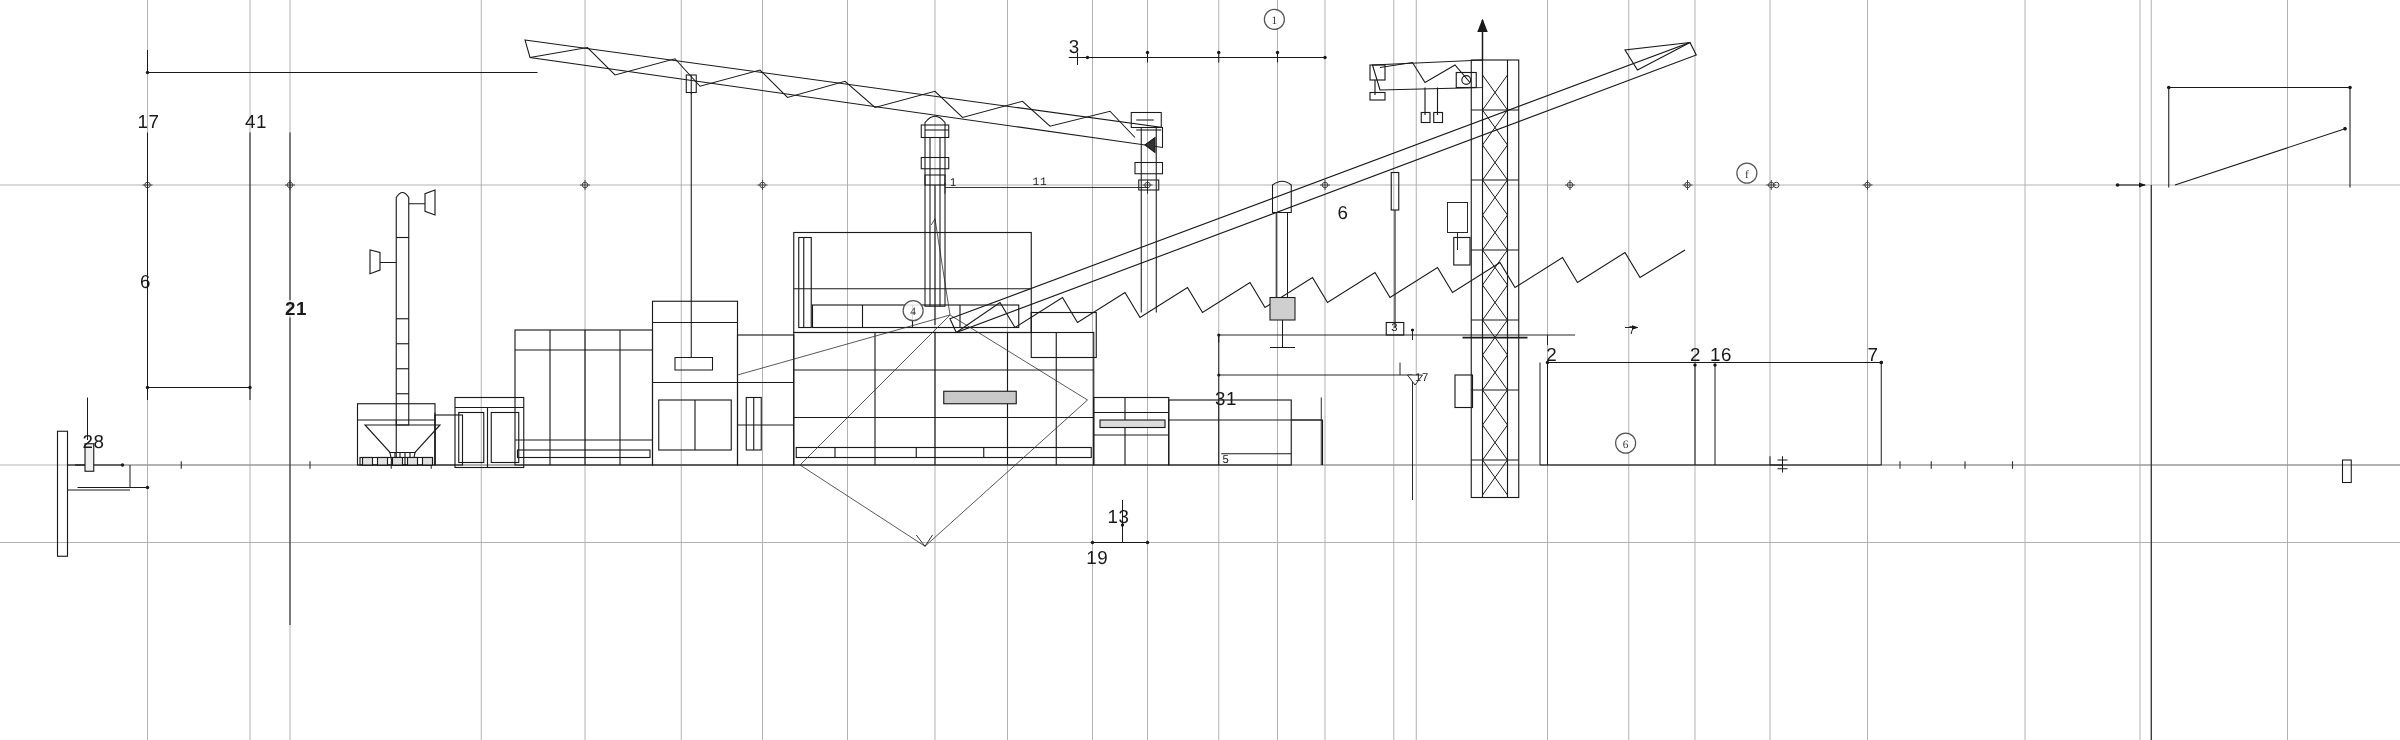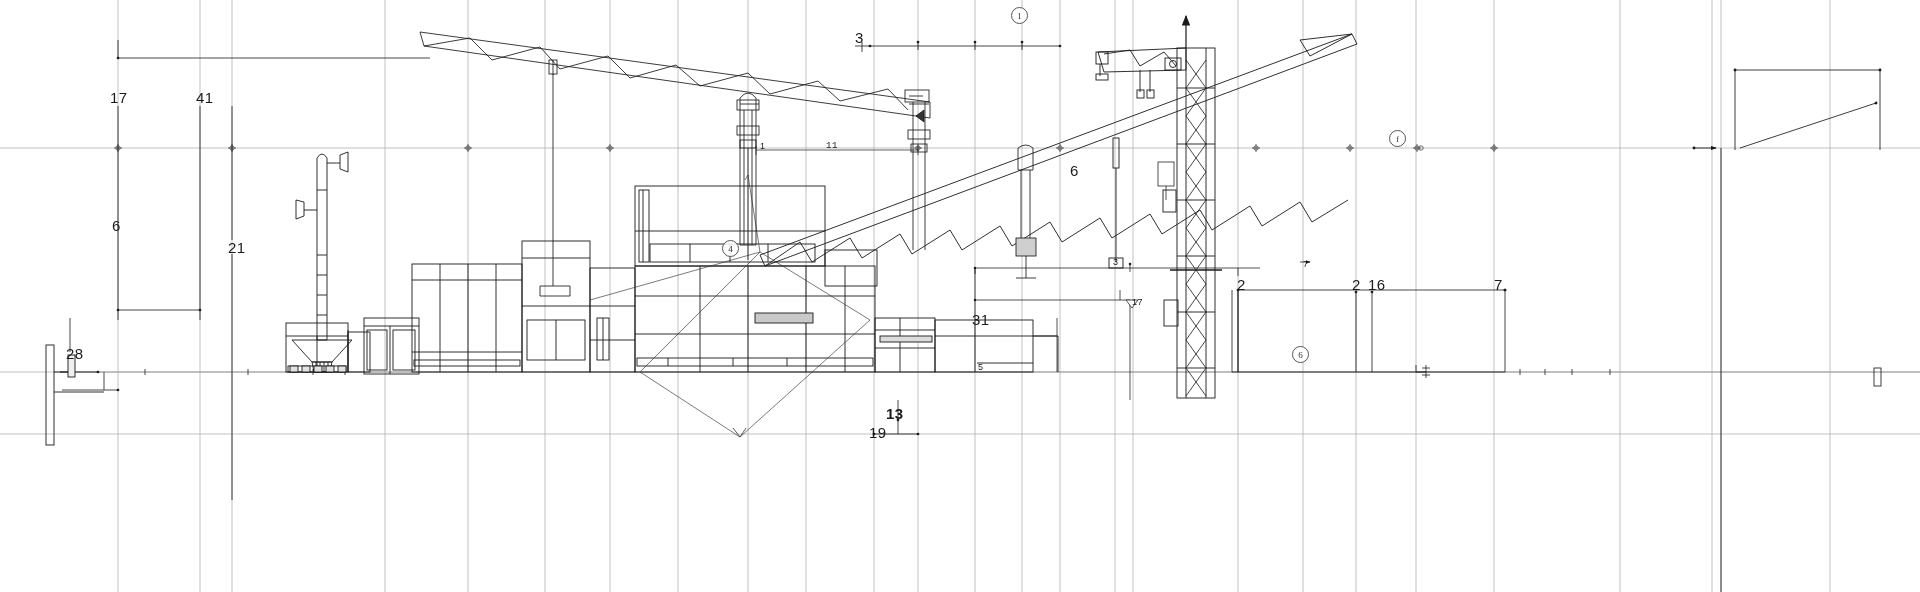--- a/index.html
+++ b/index.html
@@ -405,27 +405,27 @@
     <line x1="348" y1="330" x2="348" y2="372"></line>
     <line x1="1057" y1="318" x2="1057" y2="372"></line>
     <line x1="1033" y1="336" x2="1057" y2="336"></line>
   </g>
 
 </svg>
 
 <div class="lbl" style="left:110px;top:90px;">17</div>
 <div class="lbl" style="left:196px;top:90px;">41</div>
 <div class="lbl" style="left:112px;top:218px;">6</div>
-<div class="lbl" style="left:228px;top:240px;">21</div>
+<div class="lbl" style="left:228px;top:240px;font-weight:bold;">21</div>
 <div class="lbl" style="left:66px;top:307px;margin-top:39px;">28</div>
 <div class="lbl" style="left:855px;top:30px;">3</div>
 <div class="lbl" style="left:1070px;top:163px;">6</div>
 <div class="lbl" style="left:972px;top:312px;">31</div>
-<div class="lbl" style="left:886px;top:406px;font-weight:bold;">13</div>
-<div class="lbl" style="left:869px;top:425px;">19</div>
+<div class="lbl" style="left:886px;top:406px;">13</div>
+<div class="lbl" style="left:869px;top:439px;">19</div>
 <div class="lbl" style="left:1237px;top:277px;">2</div>
 <div class="lbl" style="left:1352px;top:277px;">2</div>
 <div class="lbl" style="left:1368px;top:277px;">16</div>
 <div class="lbl" style="left:1494px;top:277px;">7</div>
 
 <div class="lbl sm" style="left:760px;top:142px;">1</div>
 <div class="lbl sm" style="left:826px;top:142px;font-family:Liberation Mono, monospace;">11</div>
 <div class="lbl sm" style="left:1113px;top:258px;">3</div>
 <div class="lbl sm" style="left:1303px;top:260px;">7</div>
 <div class="lbl sm" style="left:1132px;top:298px;">17</div>

